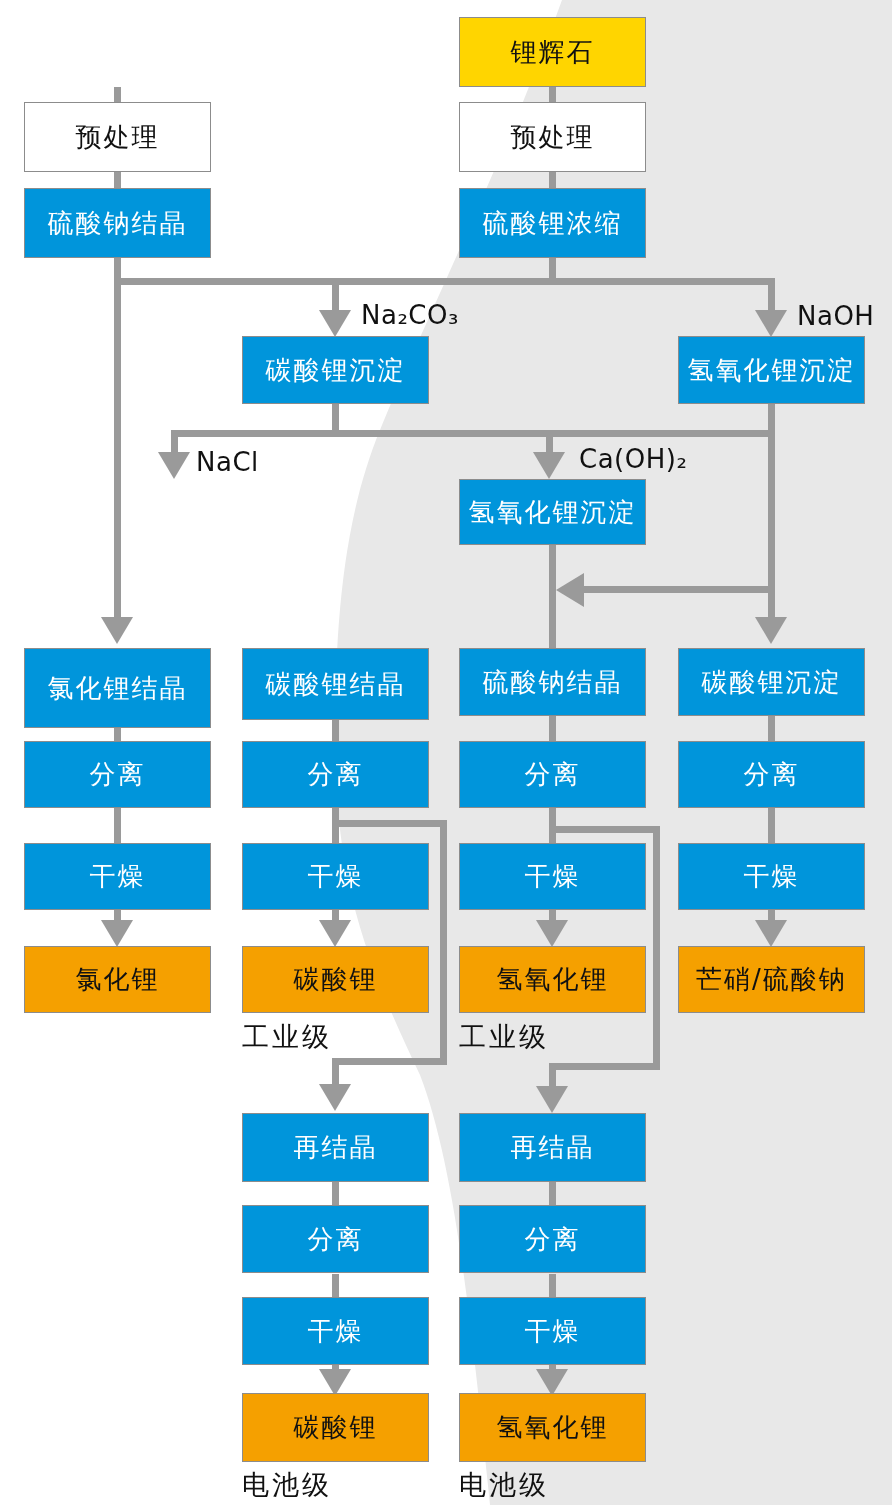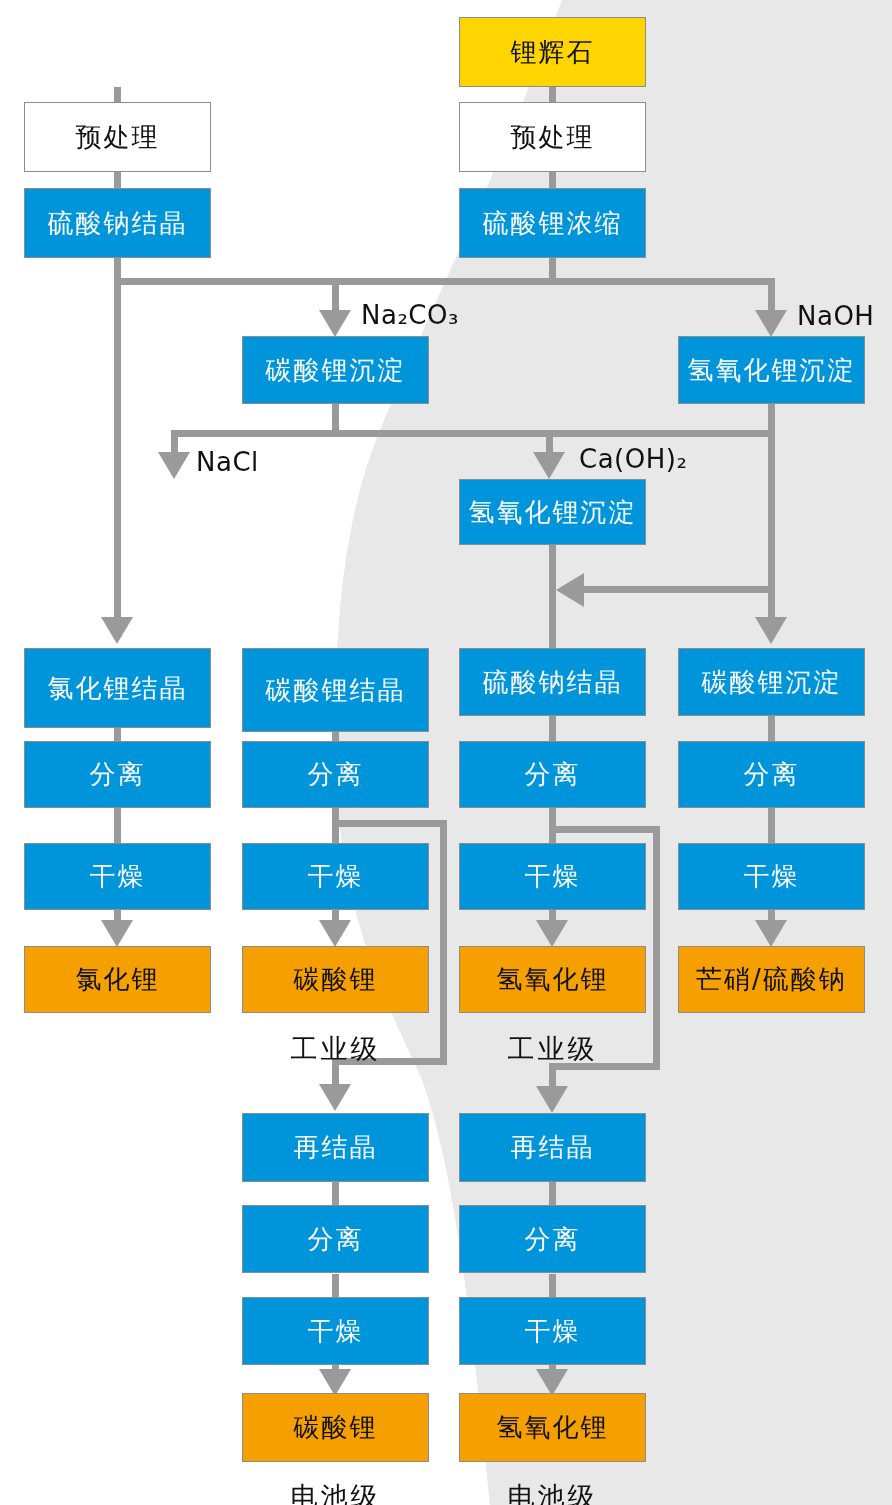--- a/index.html
+++ b/index.html
@@ -32,22 +32,22 @@
   .ah-left{ 
     position:absolute; width:0; height:0; z-index:2;
     border-top:17px solid transparent; border-bottom:17px solid transparent;
     border-right:28px solid var(--line);
   }
   .chem{
     position:absolute; font-size:26px; letter-spacing:0.5px; color:#111;
     z-index:3; white-space:nowrap;
   }
   .grade{
-    position:absolute; width:187px; text-align:center; font-size:27px;
-    letter-spacing:3px; color:#111; z-index:3;margin-top:12px;
+    position:absolute; width:187px; text-align:left; font-size:27px;
+    letter-spacing:3px; color:#111; z-index:3;
   }
 </style>
 </head>
 <body>
 
 <div class="canvas">
 
   <svg class="blob" viewBox="0 0 892 1505" aria-hidden="true">
     <path d="M 562,0 C 505,160 425,320 380,430 C 342,522 335,630 335,745
              C 336,880 365,960 420,1075 C 455,1165 472,1330 490,1505
@@ -136,21 +136,21 @@
   <div class="node white" style="left:24px;top:102px;height:70px;">预处理</div>
   <div class="node white" style="left:459px;top:102px;height:70px;">预处理</div>
   <div class="node blue" style="left:24px;top:188px;height:70px;">硫酸钠结晶</div>
   <div class="node blue" style="left:242px;top:336px;height:68px;">碳酸锂沉淀</div>
 
   <div class="node blue" style="left:459px;top:188px;height:70px;">硫酸锂浓缩</div>
   <div class="node blue" style="left:678px;top:336px;height:68px;">氢氧化锂沉淀</div>
   <div class="node blue" style="left:459px;top:479px;height:66px;">氢氧化锂沉淀</div>
 
   <div class="node blue" style="left:24px;top:648px;height:80px;">氯化锂结晶</div>
-  <div class="node blue" style="left:242px;top:648px;height:84px;">碳酸锂结晶</div>
+  <div class="node blue" style="left:242px;top:648px;height:72px;">碳酸锂结晶</div>
   <div class="node blue" style="left:459px;top:648px;height:68px;">硫酸钠结晶</div>
   <div class="node blue" style="left:678px;top:648px;height:68px;">碳酸锂沉淀</div>
 
   <div class="node blue" style="left:24px;top:741px;height:67px;">分离</div>
   <div class="node blue" style="left:242px;top:741px;height:67px;">分离</div>
   <div class="node blue" style="left:459px;top:741px;height:67px;">分离</div>
   <div class="node blue" style="left:678px;top:741px;height:67px;">分离</div>
 
   <div class="node blue" style="left:24px;top:843px;height:67px;">干燥</div>
   <div class="node blue" style="left:242px;top:843px;height:67px;">干燥</div>

